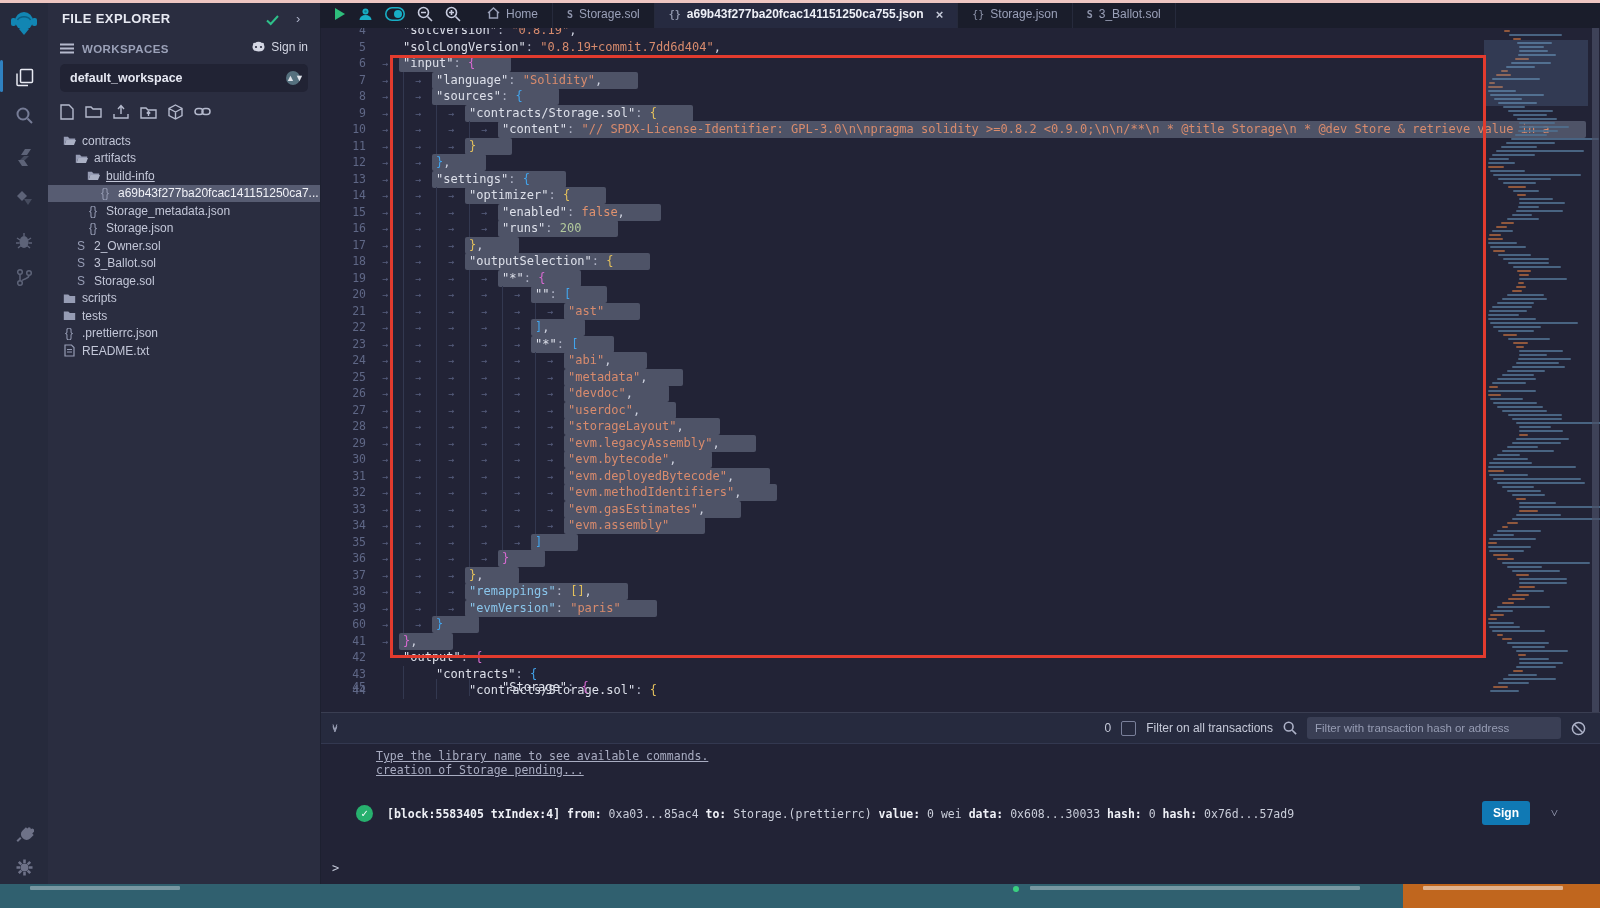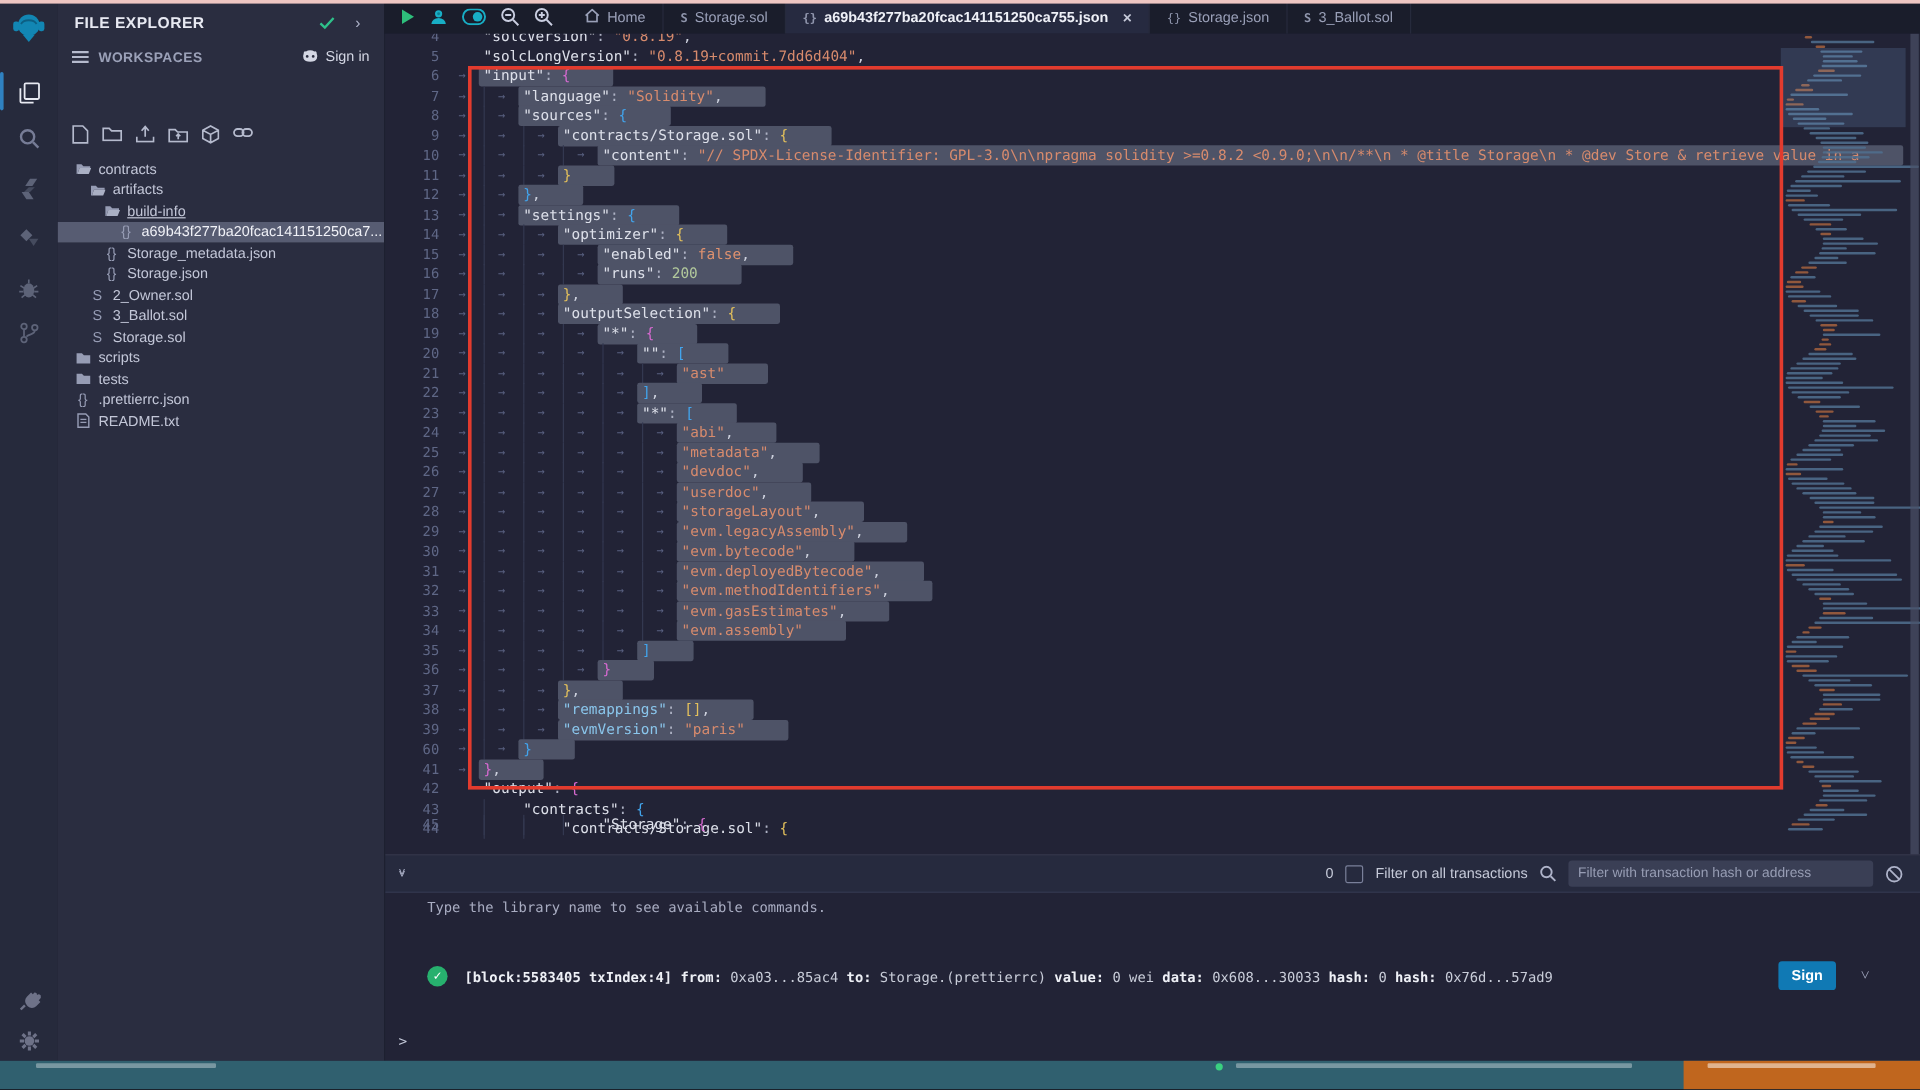--- a/index.html
+++ b/index.html
@@ -66,21 +66,21 @@
   .th-caret{margin-left:12px;color:#aeb3c9;cursor:pointer;display:flex;flex-direction:column;line-height:5px;font-size:10px;}
   .th-right{margin-left:auto;display:flex;align-items:center;gap:10px;padding-right:14px;}
   .th-badge{font-size:12px;color:#c6cad9;}
   .th-check{width:13px;height:13px;border:1px solid #7a809a;border-radius:2px;background:transparent;cursor:pointer;}
   .th-listen{font-size:12px;color:#c6cad9;}
   .th-search{color:#aeb3c9;cursor:pointer;display:flex;}
   .th-filter{width:238px;height:22px;background:#3a3f55;border:none;border-radius:3px;color:#dfe2ec;font-size:11.5px;padding:0 8px;outline:none;}
   .th-filter::placeholder{color:#979db4;}
   .th-ban{color:#aeb3c9;cursor:pointer;display:flex;}
   .term-body{position:absolute;left:0;top:30px;width:1280px;height:142px;font-family:"DejaVu Sans Mono",monospace;font-size:11.5px;color:#a9adc2;}
-  .tinfo{margin-left:36px;line-height:14px;}
+  .tinfo{margin-left:56px;line-height:14px;text-decoration:underline;}
   .tinfo:first-child{margin-top:6px;}
   .txrow{position:absolute;left:36px;top:62px;width:1230px;display:flex;align-items:center;}
   .txcheck{width:17px;height:17px;border-radius:50%;background:#27b06e;color:#fff;font-size:11px;line-height:17px;text-align:center;flex:none;}
   .txtext{margin-left:14px;color:#c9cdd9;white-space:nowrap;overflow:hidden;width:1010px;}
   .txtext b{color:#eef0f6;}
   .debug-btn{position:absolute;right:56px;top:-4px;background:#1079b4;color:#fff;font-family:"Liberation Sans",sans-serif;font-size:12px;font-weight:700;border:none;border-radius:3px;padding:5px 11px;cursor:pointer;}
   .tx-caret{position:absolute;right:28px;top:0;color:#a0a6bd;font-size:13px;cursor:pointer;}
   .tprompt{position:absolute;left:12px;top:118px;color:#c3c8d8;font-size:12px;}
 
   
@@ -178,20 +178,24 @@
       </span>
       <span class="ws-label">WORKSPACES</span>
       <span class="signin">
         <svg width="15" height="13" viewBox="0 0 15 13" fill="#d4d7e4">
             <path d="M2 4 Q2 1 4 2 Q5.5 0.8 7.5 0.8 Q9.5 0.8 11 2 Q13 1 13 4 Q14 6 13 8 Q12 10.5 7.5 10.5 Q3 10.5 2 8 Q1 6 2 4 Z"></path>
             <circle cx="5" cy="6" r="1.1" fill="#2a2d40"></circle>
             <circle cx="10" cy="6" r="1.1" fill="#2a2d40"></circle>
           </svg>
         <span>Sign in</span>
       </span>
+    </div>
+    <div class="ws-select">
+      <span class="name">default_workspace</span>
+      <span class="ws-updn">▲▼</span>
     </div>
     <div class="fp-tools">
       <span class="t"><svg width="14" height="16" viewBox="0 0 14 16" fill="none" stroke="currentColor" stroke-width="1.4">
             <path d="M1 1 H9 L13 5 V15 H1 Z"></path>
           </svg></span>
       <span class="t"><svg width="17" height="14" viewBox="0 0 17 14" fill="none" stroke="currentColor" stroke-width="1.4">
             <path d="M1 3 H6 L8 5 H16 V13 H1 Z"></path>
           </svg></span>
       <span class="t"><svg width="16" height="15" viewBox="0 0 16 15" fill="none" stroke="currentColor" stroke-width="1.4">
             <path d="M8 10 V2 M5 5 L8 1.5 L11 5 M1 10 V14 H15 V10"></path>
@@ -605,20 +609,21 @@
           <span class="th-ban">
               <svg width="15" height="15" viewBox="0 0 16 16" fill="none" stroke="currentColor" stroke-width="1.6">
                 <circle cx="8" cy="8" r="6.5"></circle>
                 <path d="M3.4 3.4 L12.6 12.6"></path>
               </svg>
             </span>
         </div>
       </div>
       <div class="term-body">
         <div class="tinfo">Type the library name to see available commands.</div>
+        <div class="tinfo">creation of Storage pending...</div>
         <div class="txrow">
           <span class="txcheck">✓</span>
           <span class="txtext"><b>[block:5583405 txIndex:4] </b><b>from:</b><span> 0xa03...85ac4 </span><b>to:</b><span> Storage.(prettierrc) </span><b>value:</b><span> 0 wei </span><b>data:</b><span> 0x608...30033 </span><b>hash:</b><span> 0 </span><b>hash:</b><span> 0x76d...57ad9</span></span>
           <button class="debug-btn">Sign</button>
           <span class="tx-caret">˅</span>
         </div>
         <div class="tprompt">&gt;</div>
       </div>
     </div>
   </div>

